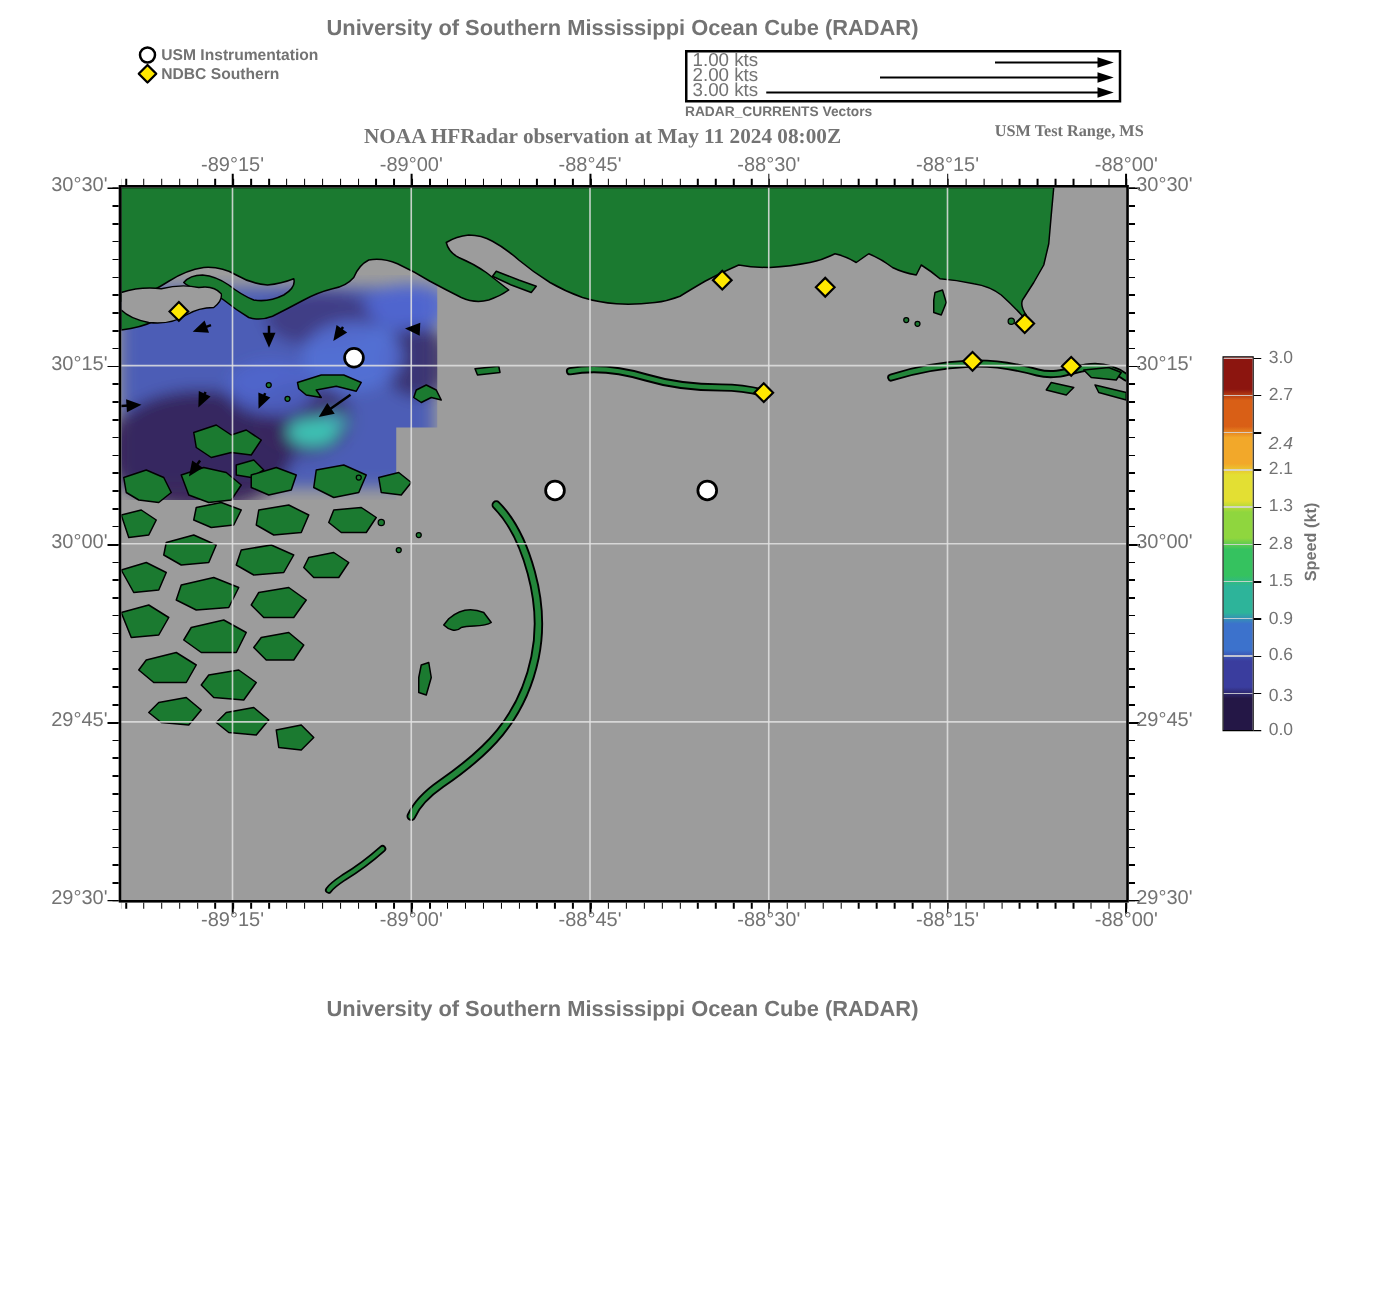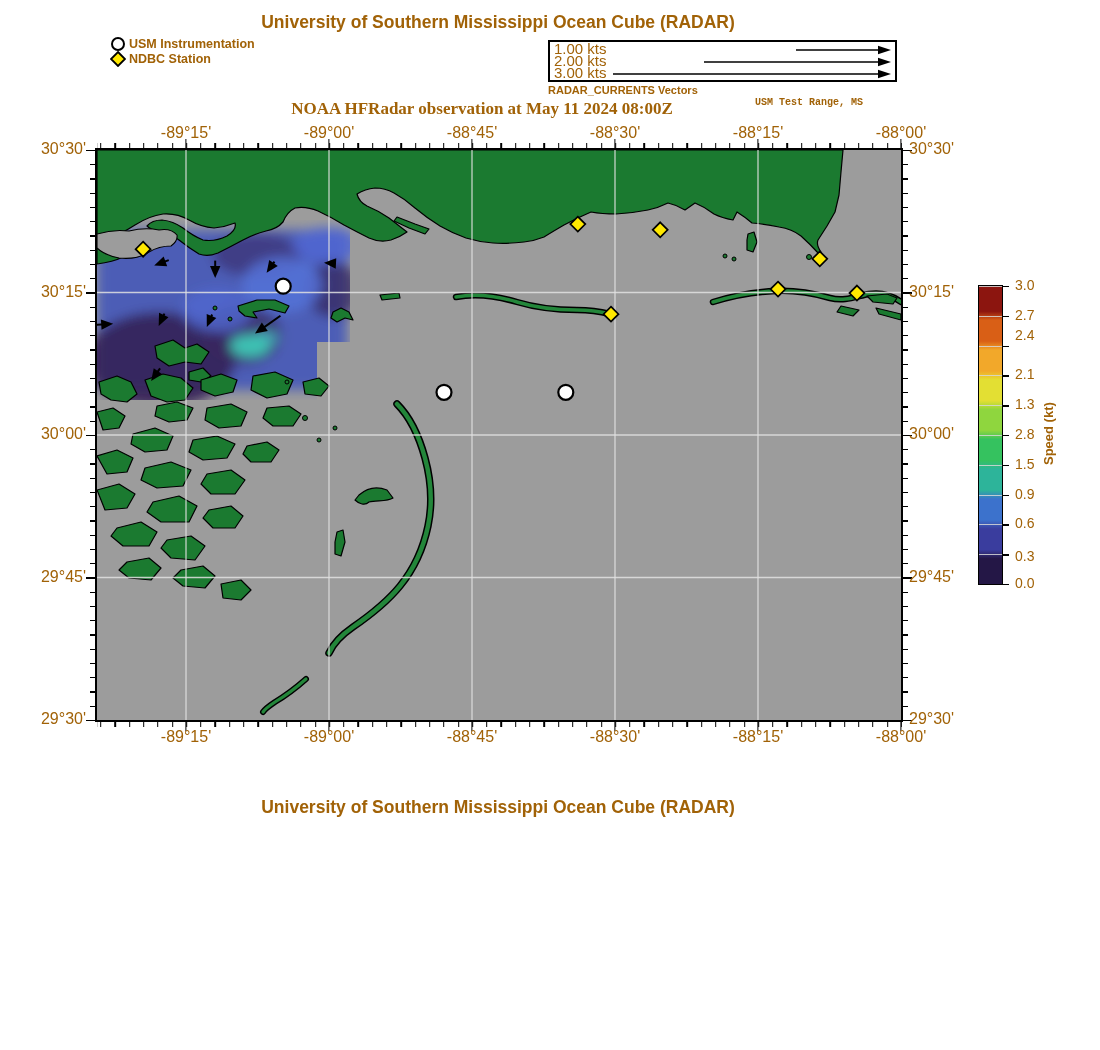--- a/index.html
+++ b/index.html
@@ -1,21 +1,21 @@
 <!DOCTYPE html>
 <html><head>
 <meta charset="utf-8">
 <style>
   html,body{margin:0;padding:0;background:#fff;}
   #stage{position:relative;width:1100px;height:1050px;background:#ffffff;
-         font-family:"Liberation Sans",sans-serif;color:#a16207;overflow:hidden;}
+         font-family:"Liberation Sans",sans-serif;color:#737373;overflow:hidden;}
   .abs{position:absolute;}
   .title{font-weight:bold;font-size:17.5px;text-align:center;}
   .subtitle{font-family:"Liberation Serif",serif;font-weight:bold;font-size:17px;text-align:center;}
-  .range-label{font-family:Liberation Mono, monospace;font-weight:bold;font-size:10px;text-align:left;}
+  .range-label{font-family:Liberation Serif, serif;font-weight:bold;font-size:13px;text-align:right;}
   
   #legend{left:110px;top:36px;}
   .leg-row{display:flex;align-items:center;height:15px;}
   .leg-row svg{flex:0 0 16px;}
   .leg-label{font-size:12.5px;font-weight:bold;margin-left:3px;white-space:nowrap;}
   
   #vecbox{left:548px;top:40px;width:345px;height:38px;border:2px solid #000;background:#fff;}
   .vec-lab{position:absolute;left:4px;font-size:15px;font-weight:normal;line-height:12px;}
   #vec-caption{left:548px;top:84px;font-size:11px;font-weight:bold;}
   
@@ -54,21 +54,21 @@
     <div class="leg-row">
       <svg width="16" height="16">
         <circle cx="8" cy="8" r="6" fill="#fff" stroke="#000" stroke-width="2"></circle>
       </svg>
       <span class="leg-label">USM Instrumentation</span>
     </div>
     <div class="leg-row">
       <svg width="16" height="16">
         <path d="M8,1 L15,8 L8,15 L1,8 Z" fill="#ffe800" stroke="#000" stroke-width="1.8"></path>
       </svg>
-      <span class="leg-label">NDBC Station</span>
+      <span class="leg-label">NDBC Southern</span>
     </div>
   </div>
 
   <div id="vecbox" class="abs">
     <span class="vec-lab" style="top:1px;">1.00 kts</span>
     <span class="vec-lab" style="top:13px;">2.00 kts</span>
     <span class="vec-lab" style="top:25px;">3.00 kts</span>
     <svg id="scale-svg" width="345" height="38">
         <line x1="246" y1="8" x2="331" y2="8" stroke="#000" stroke-width="1.6"></line>
         <path d="M341,8 L328,3.8 L328,12.2 Z" fill="#000"></path>
@@ -286,20 +286,20 @@
   <div id="cbar-ticks" class="abs"></div>
   <div id="cbar-labels" class="abs axis-labels" style="left:1012px;top:285px;width:32px;height:299px;">
       <span style="top: 298px;">0.0</span>
       <span style="top: 271px;">0.3</span>
       <span style="top: 238.4px;">0.6</span>
       <span style="top: 208.6px;">0.9</span>
       <span style="top: 178.8px;">1.5</span>
       <span style="top: 149px;">2.8</span>
       <span style="top: 119.2px;">1.3</span>
       <span style="top: 89.4px;">2.1</span>
-      <span style="top: 50px;">2.4</span>
+      <span style="top: 69px; font-style: italic;">2.4</span>
       <span style="top: 29.8px;">2.7</span>
       <span style="top: 0px;">3.0</span>
     </div>
   <div id="cbar-title" class="abs">Speed (kt)</div>
 
   <div class="abs title" style="left:48px;top:797px;width:900px;">University of Southern Mississippi Ocean Cube (RADAR)</div>
 </div>
 
 </body></html>

